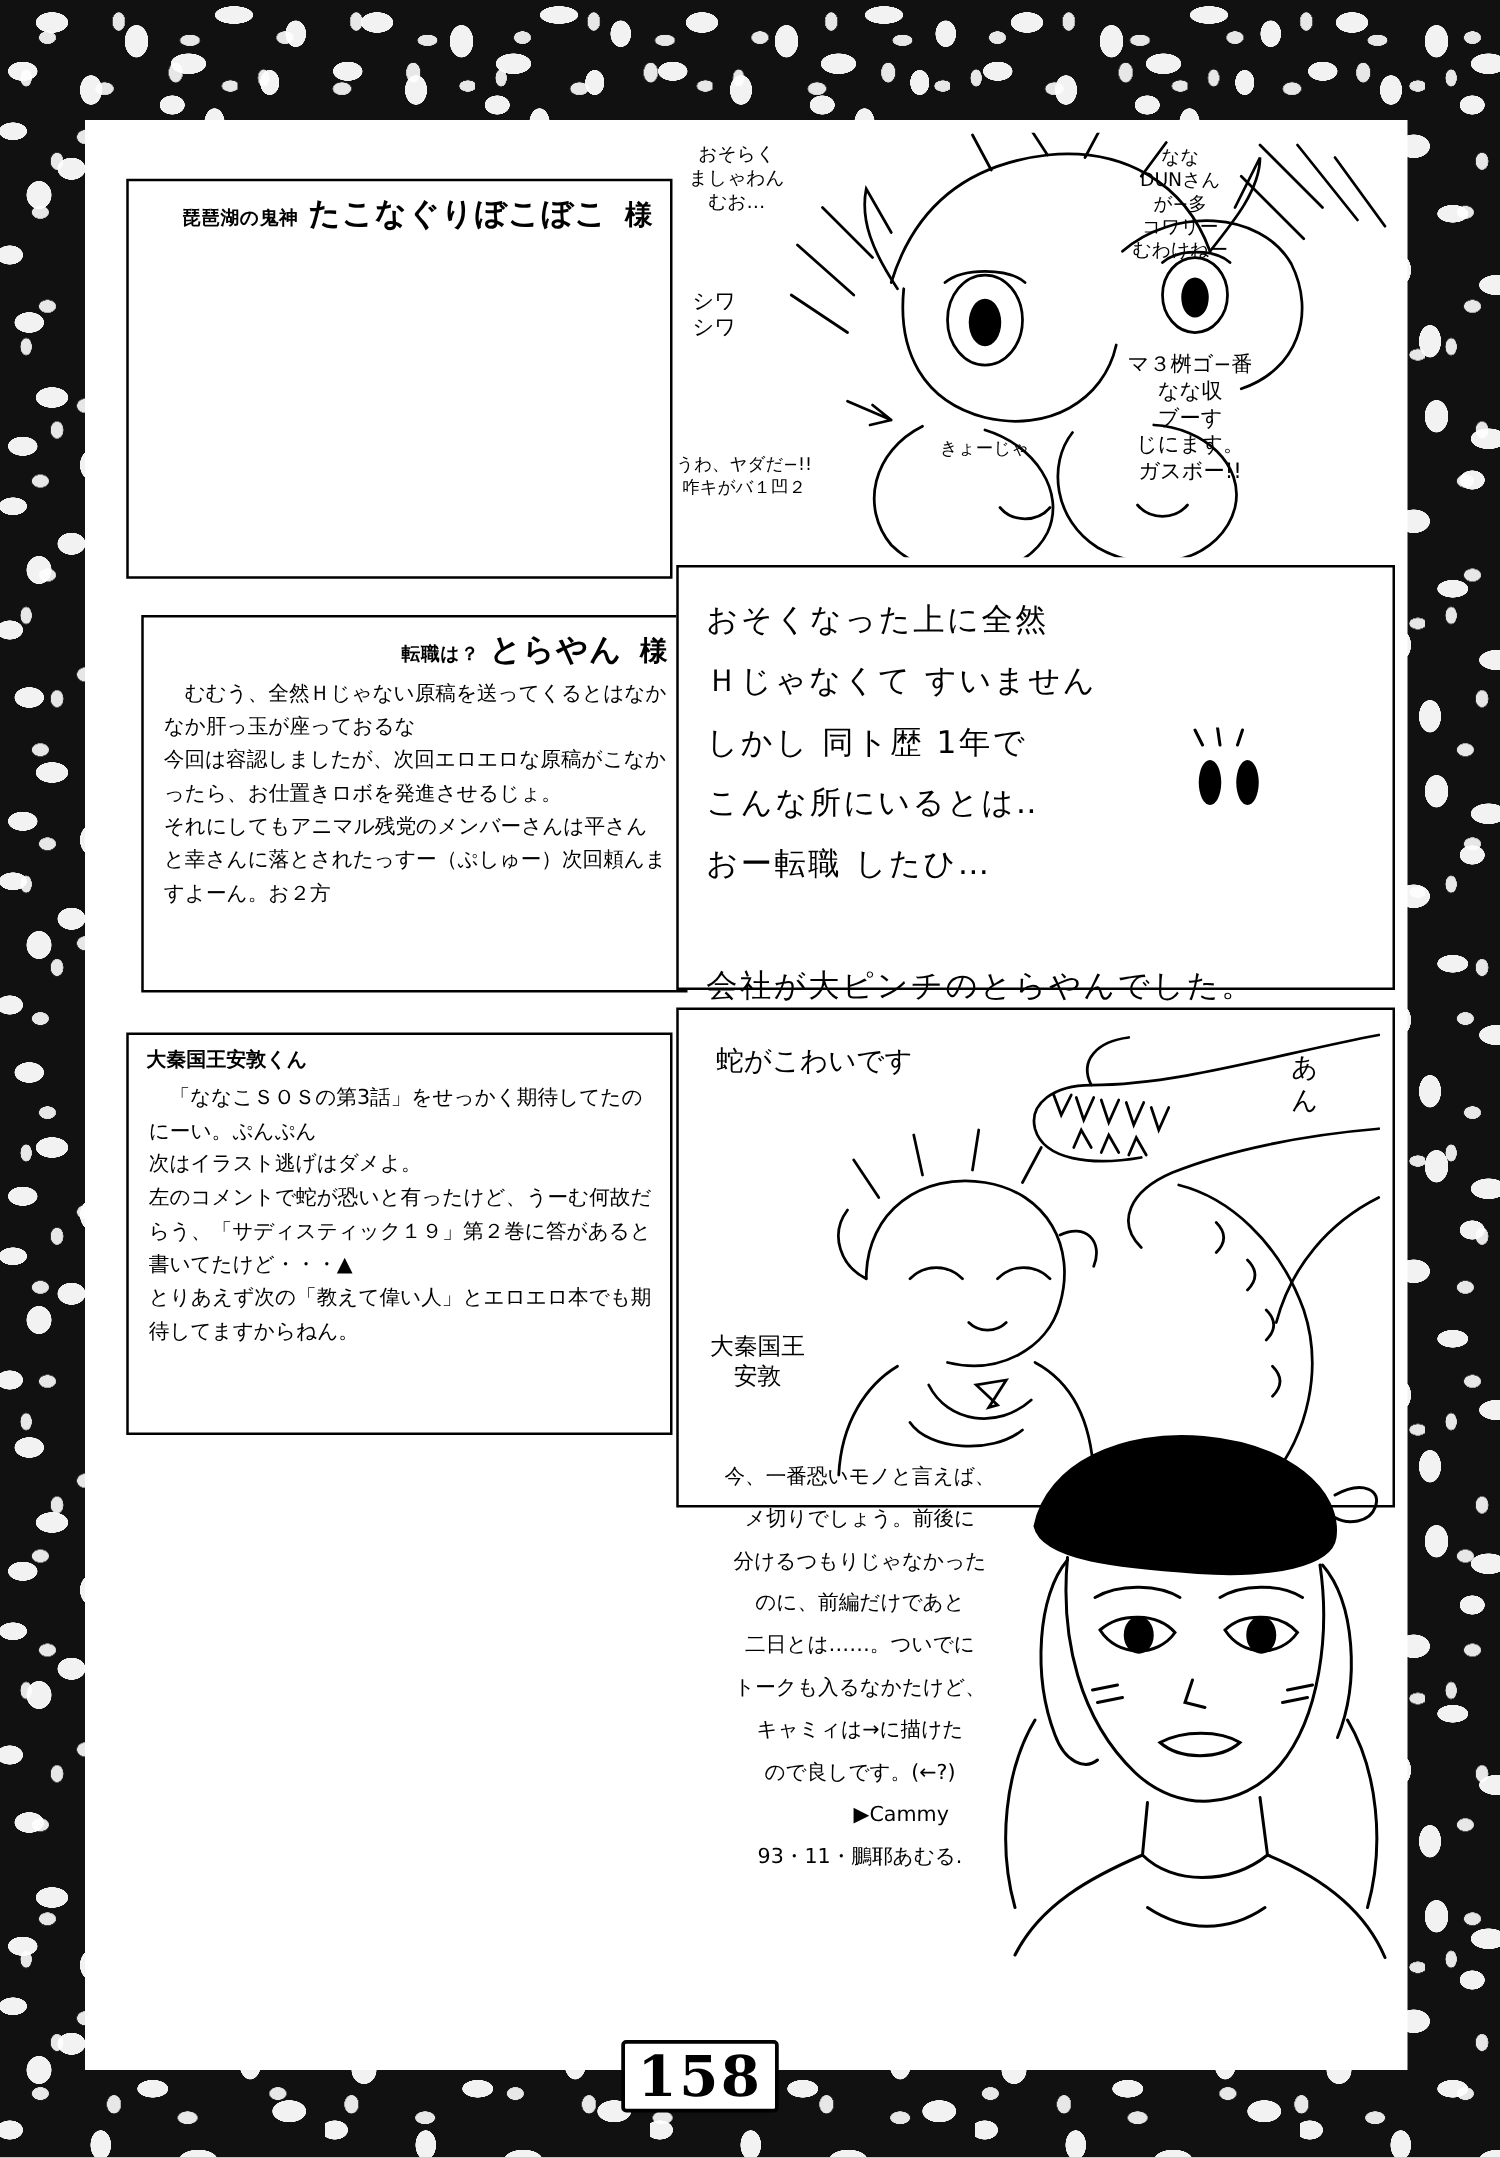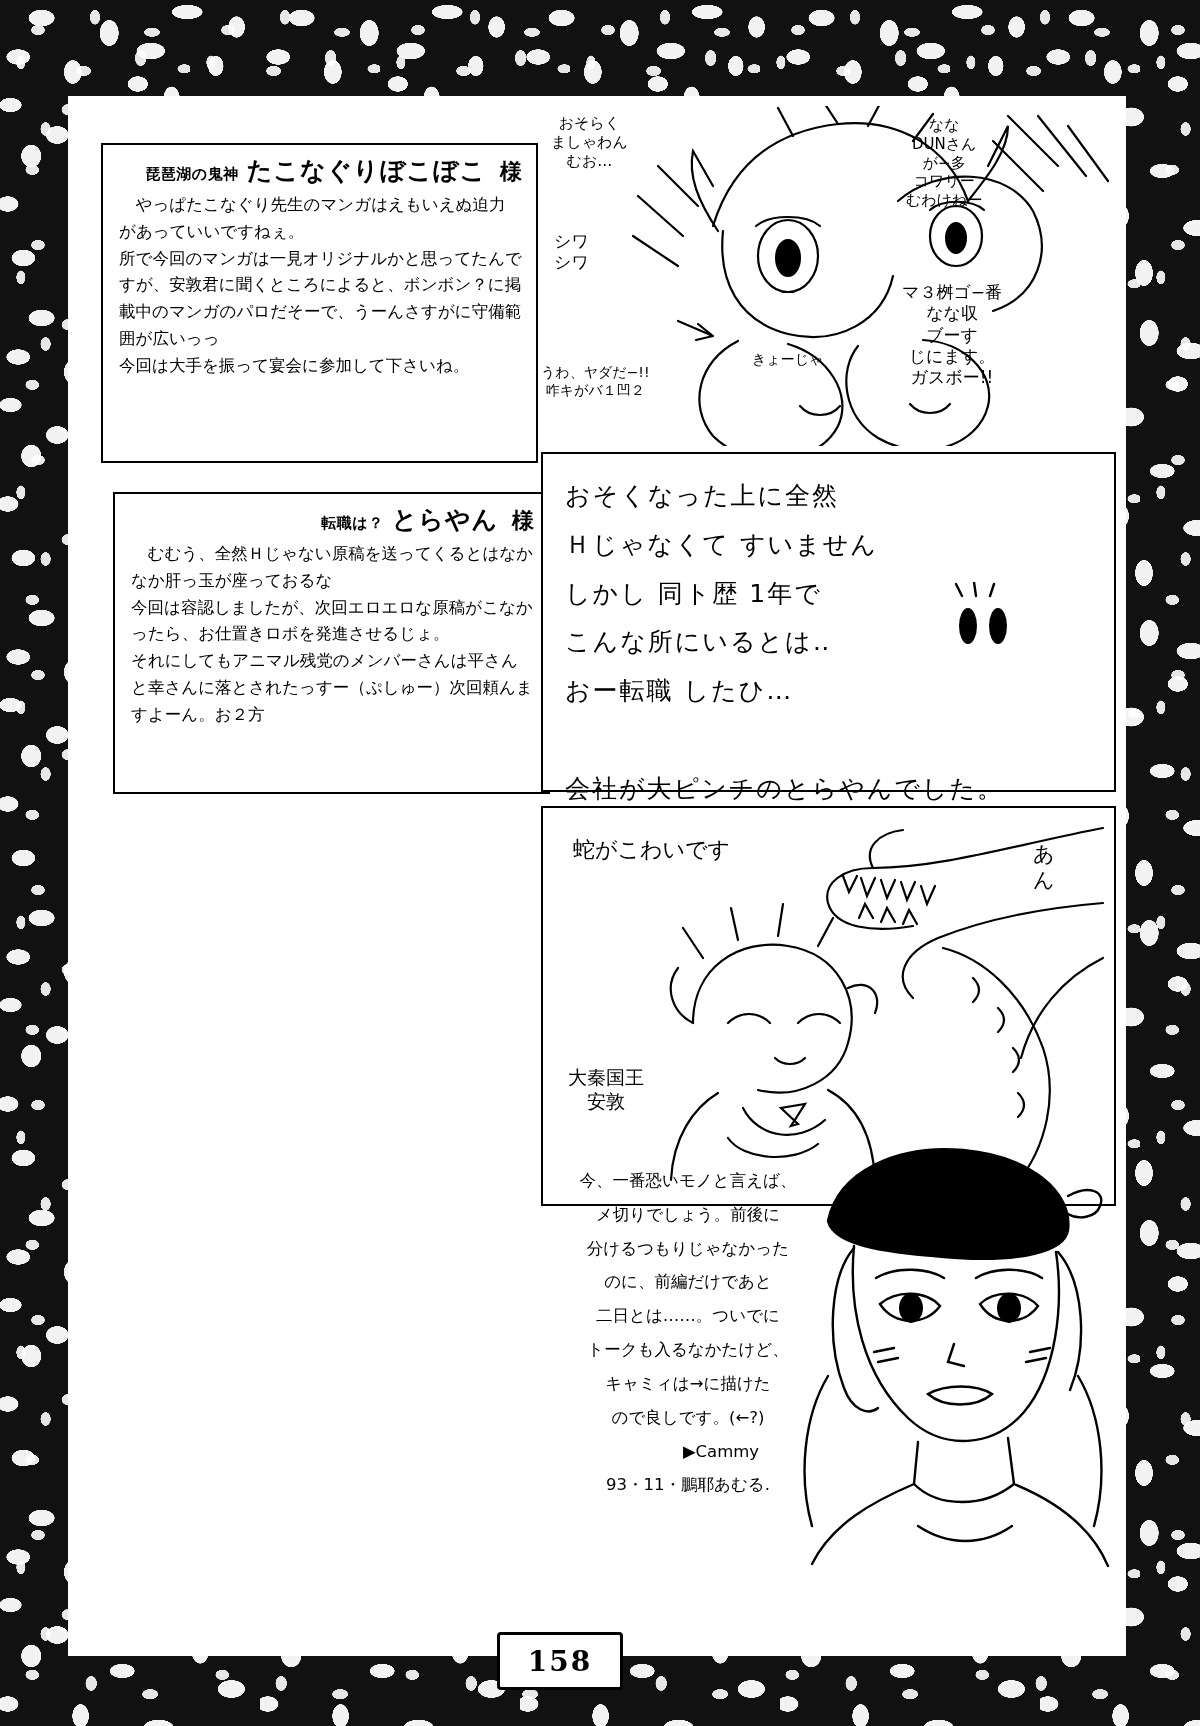--- a/index.html
+++ b/index.html
@@ -164,39 +164,36 @@
     height: 52px;
     background: #fff;
     border: 3px solid #000;
     border-radius: 4px;
     z-index: 20;
     display: flex;
     align-items: center;
     justify-content: center;
     font-family: "DejaVu Serif", serif;
     font-weight: bold;
-    font-size: 28px;
+    font-size: 45px;
     letter-spacing: 2px;
     color: #000;
   }
 </style>
 </head>
 <body>
 
 <div id="page"></div>
 
 <div id="sheet">
 
   <div class="box comment-box" style="left:33px; top:47px; width:437px; height:320px;">
     <div class="cb-title">
       <span class="small">琵琶湖の鬼神</span><span class="big">たこなぐりぼこぼこ</span><span class="sama">様</span>
     </div>
-    <div class="cb-body">　やっぱたこなぐり先生のマンガはえもいえぬ迫力があっていいですねぇ。
-所で今回のマンガは一見オリジナルかと思ってたんですが、安敦君に聞くところによると、ボンボン？に掲載中のマンガのパロだそーで、うーんさすがに守備範囲が広いっっ
-今回は大手を振って宴会に参加して下さいね。</div>
   </div>
 
   <div class="art" style="left:470px; top:10px; width:580px; height:340px;">
     <svg width="580" height="340" viewBox="0 0 580 340" xmlns="http://www.w3.org/2000/svg">
       <g fill="none" stroke="#000" stroke-width="2.2" stroke-linecap="round">
 
         <path d="M175 120 C195 55, 240 25, 300 18 C360 12, 410 40, 430 95"></path>
         <path d="M300 18 L285 -5 M330 20 L345 -8 M255 30 L240 2 M375 35 L395 8"></path>
         <path d="M180 125 C160 95, 150 70, 155 45 L175 80"></path>
         <path d="M430 95 C450 70, 470 45, 470 20 L450 60"></path>
@@ -265,20 +262,27 @@
 会社が大ピンチのとらやんでした。</div>
     <svg width="120" height="70" viewBox="0 0 120 70" style="position:absolute; right:48px; top:128px;" xmlns="http://www.w3.org/2000/svg">
       <g fill="none" stroke="#000" stroke-width="2.4" stroke-linecap="round">
         <path d="M16 14 L10 2 M30 14 L28 0 M44 14 L48 2"></path>
         <ellipse cx="22" cy="44" rx="9" ry="18" fill="#000" stroke="none"></ellipse>
         <ellipse cx="52" cy="44" rx="9" ry="18" fill="#000" stroke="none"></ellipse>
       </g>
     </svg>
   </div>
 
+  <div class="box comment-box" style="left:33px; top:730px; width:437px; height:322px;">
+    <div class="cb-title-plain">大秦国王安敦くん</div>
+    <div class="cb-body">　「ななこＳＯＳの第3話」をせっかく期待してたのにーい。ぷんぷん
+次はイラスト逃げはダメよ。
+左のコメントで蛇が恐いと有ったけど、うーむ何故だらう、「サディスティック１９」第２巻に答があると書いてたけど・・・▲
+とりあえず次の「教えて偉い人」とエロエロ本でも期待してますからねん。</div>
+  </div>
 
   <div class="box" style="left:473px; top:710px; width:575px; height:400px; overflow:hidden;">
     <svg width="571" height="396" viewBox="0 0 571 396" xmlns="http://www.w3.org/2000/svg">
       <g fill="none" stroke="#000" stroke-width="2.2" stroke-linecap="round">
 
         <path d="M560 20 C480 35, 400 60, 330 60 C300 60, 280 75, 285 95 C292 120, 330 125, 370 118"></path>
         <path d="M330 60 C320 40, 335 25, 360 22"></path>
         <path d="M560 95 C500 100, 440 112, 395 130 C360 145, 350 170, 370 190"></path>
 
         <path d="M300 68 L306 84 L314 68 M318 70 L324 88 L332 70 M338 72 L344 90 L352 72 M358 74 L364 92 L372 74 M378 78 L384 96 L392 78"></path>

